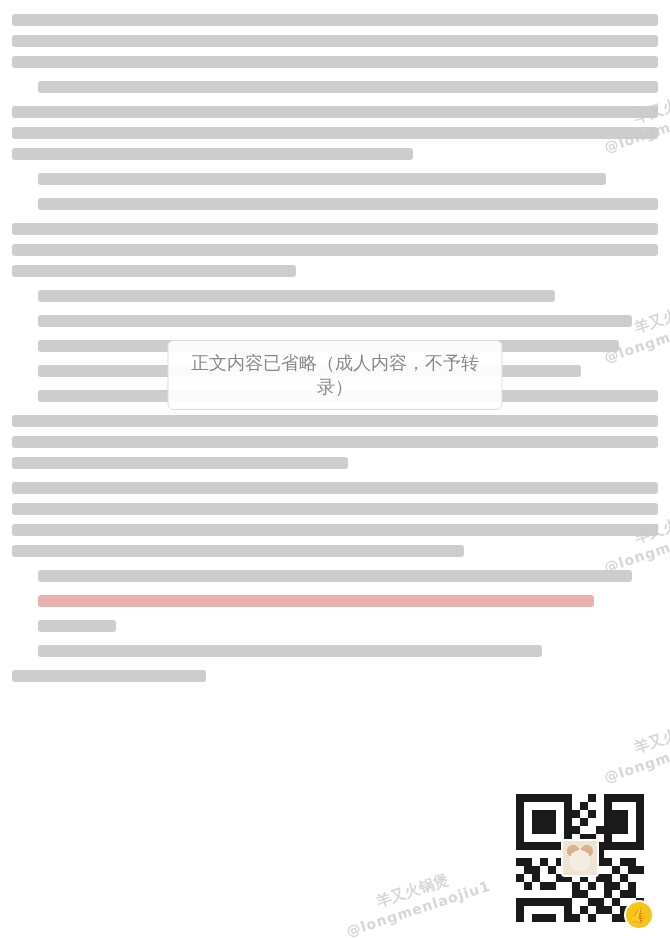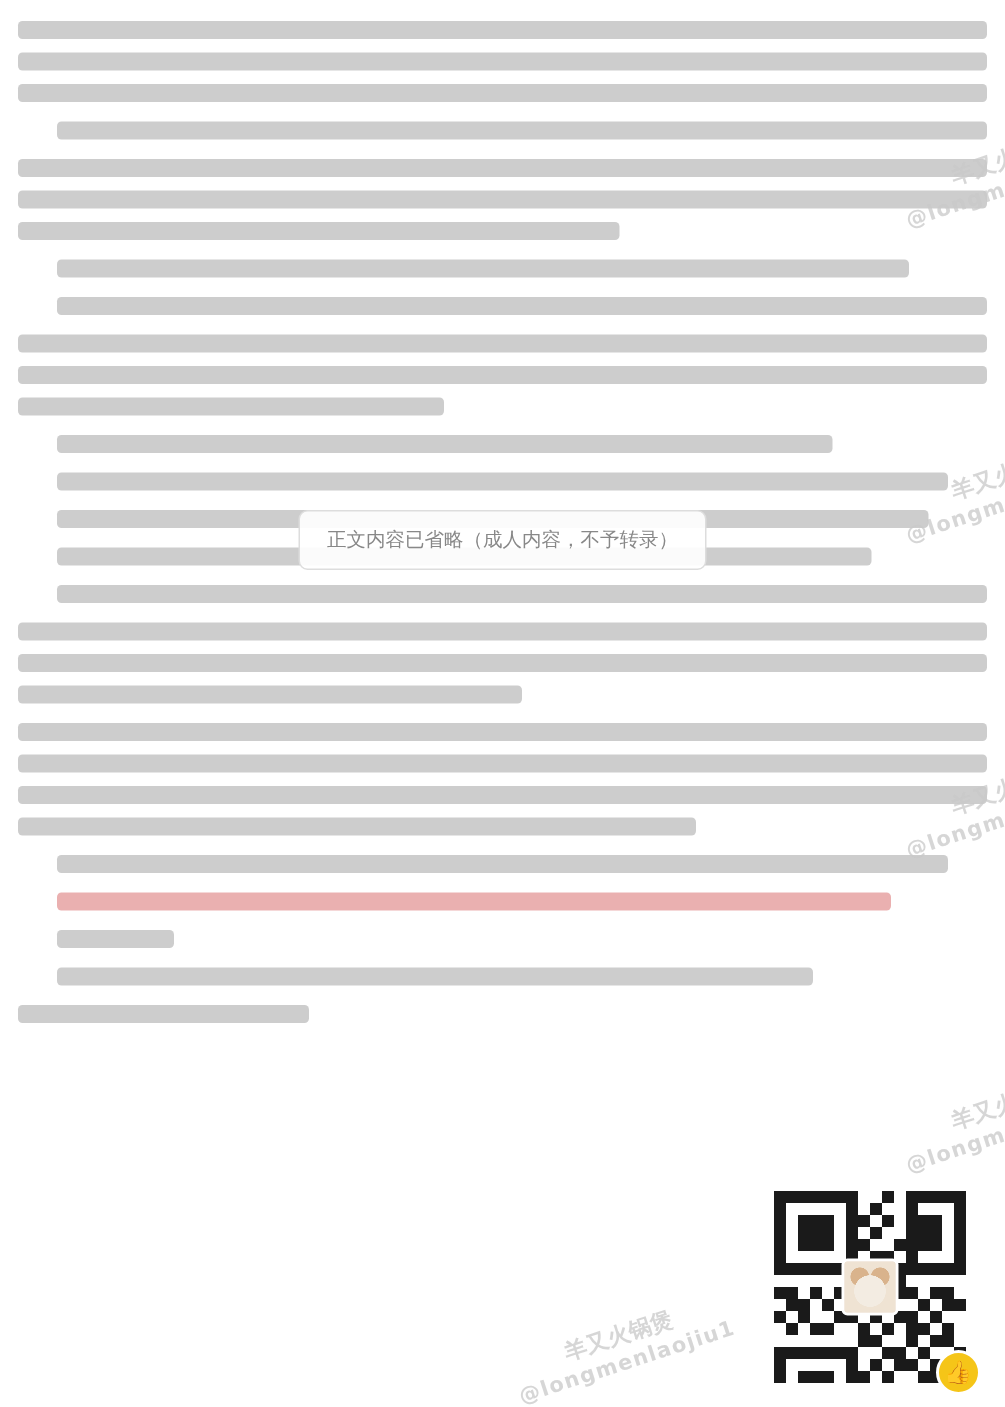--- a/index.html
+++ b/index.html
@@ -44,21 +44,21 @@
   .redacted-note {
     position: absolute;
     top: 340px; left: 50%;
     transform: translateX(-50%);
     z-index: 4;
     background: rgba(255,255,255,0.92);
     border: 1px solid #ddd;
     border-radius: 6px;
     padding: 10px 18px;
     color: #888;
-    font-size: 13px;
+    font-size: 18px;
     text-align: center;
   }
   
   .qr-wrap {
     position: absolute;
     right: 26px; bottom: 16px;
     width: 128px; height: 128px;
     z-index: 5;
     background: #fff;
   }

